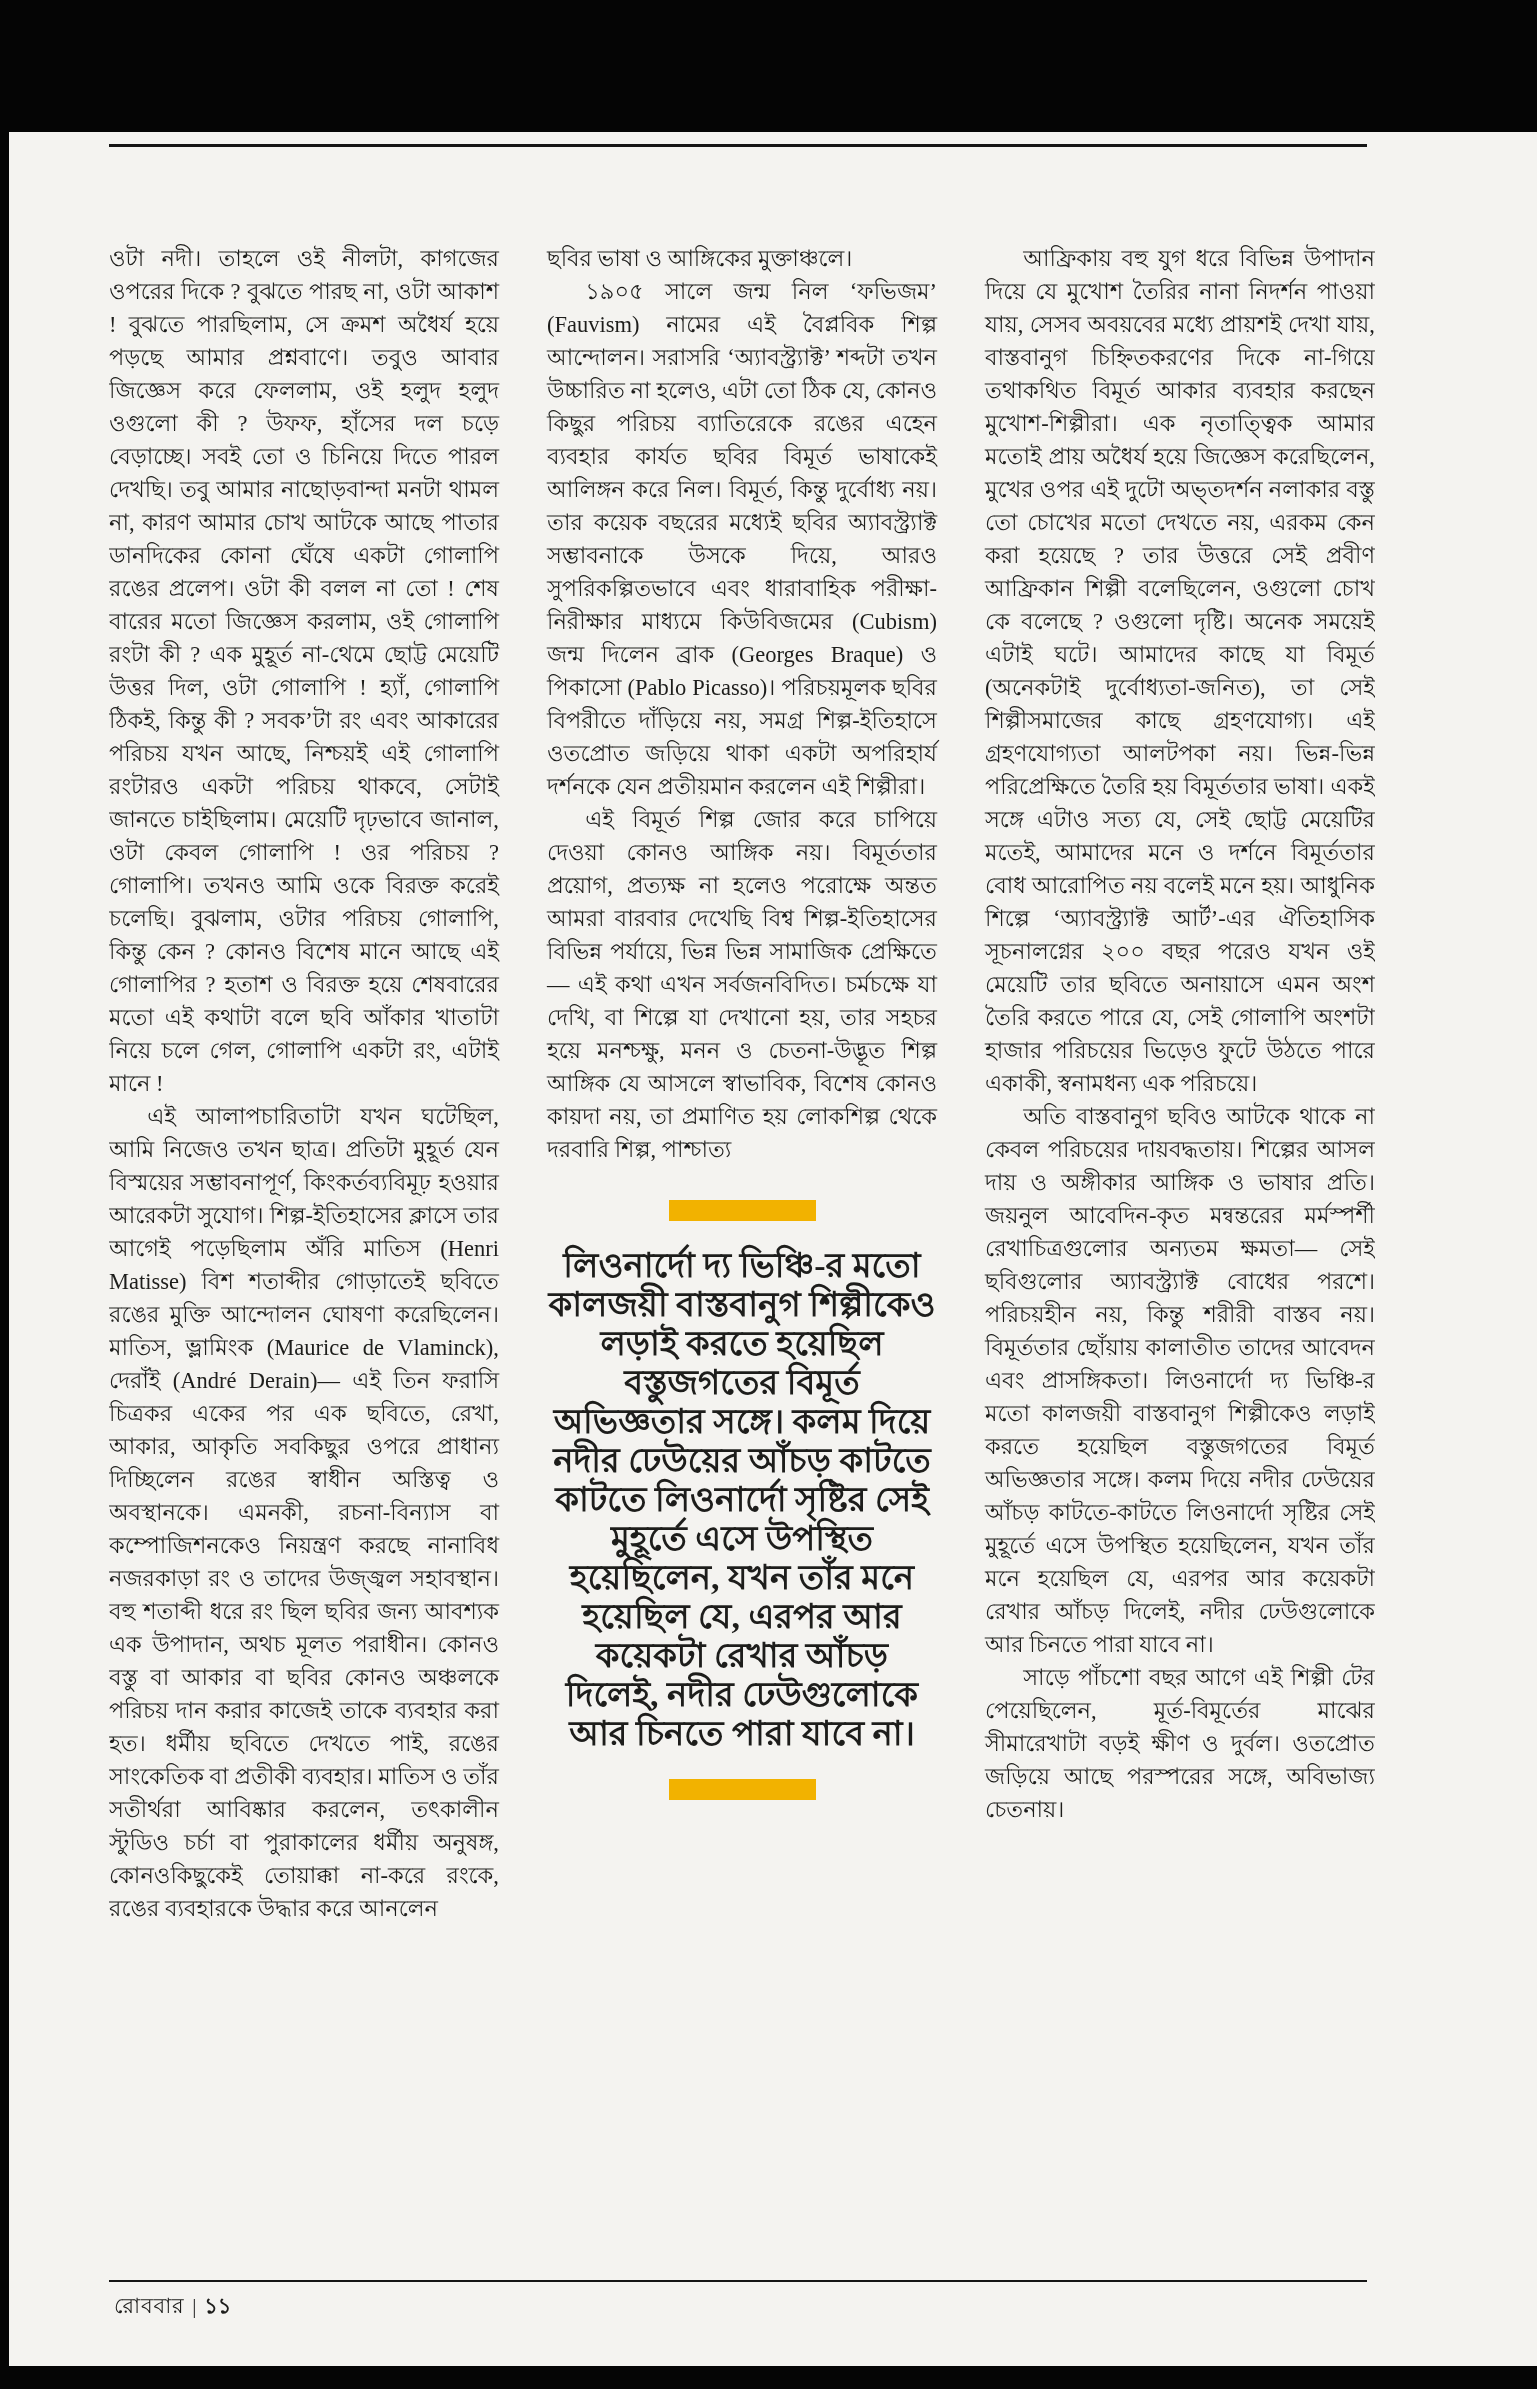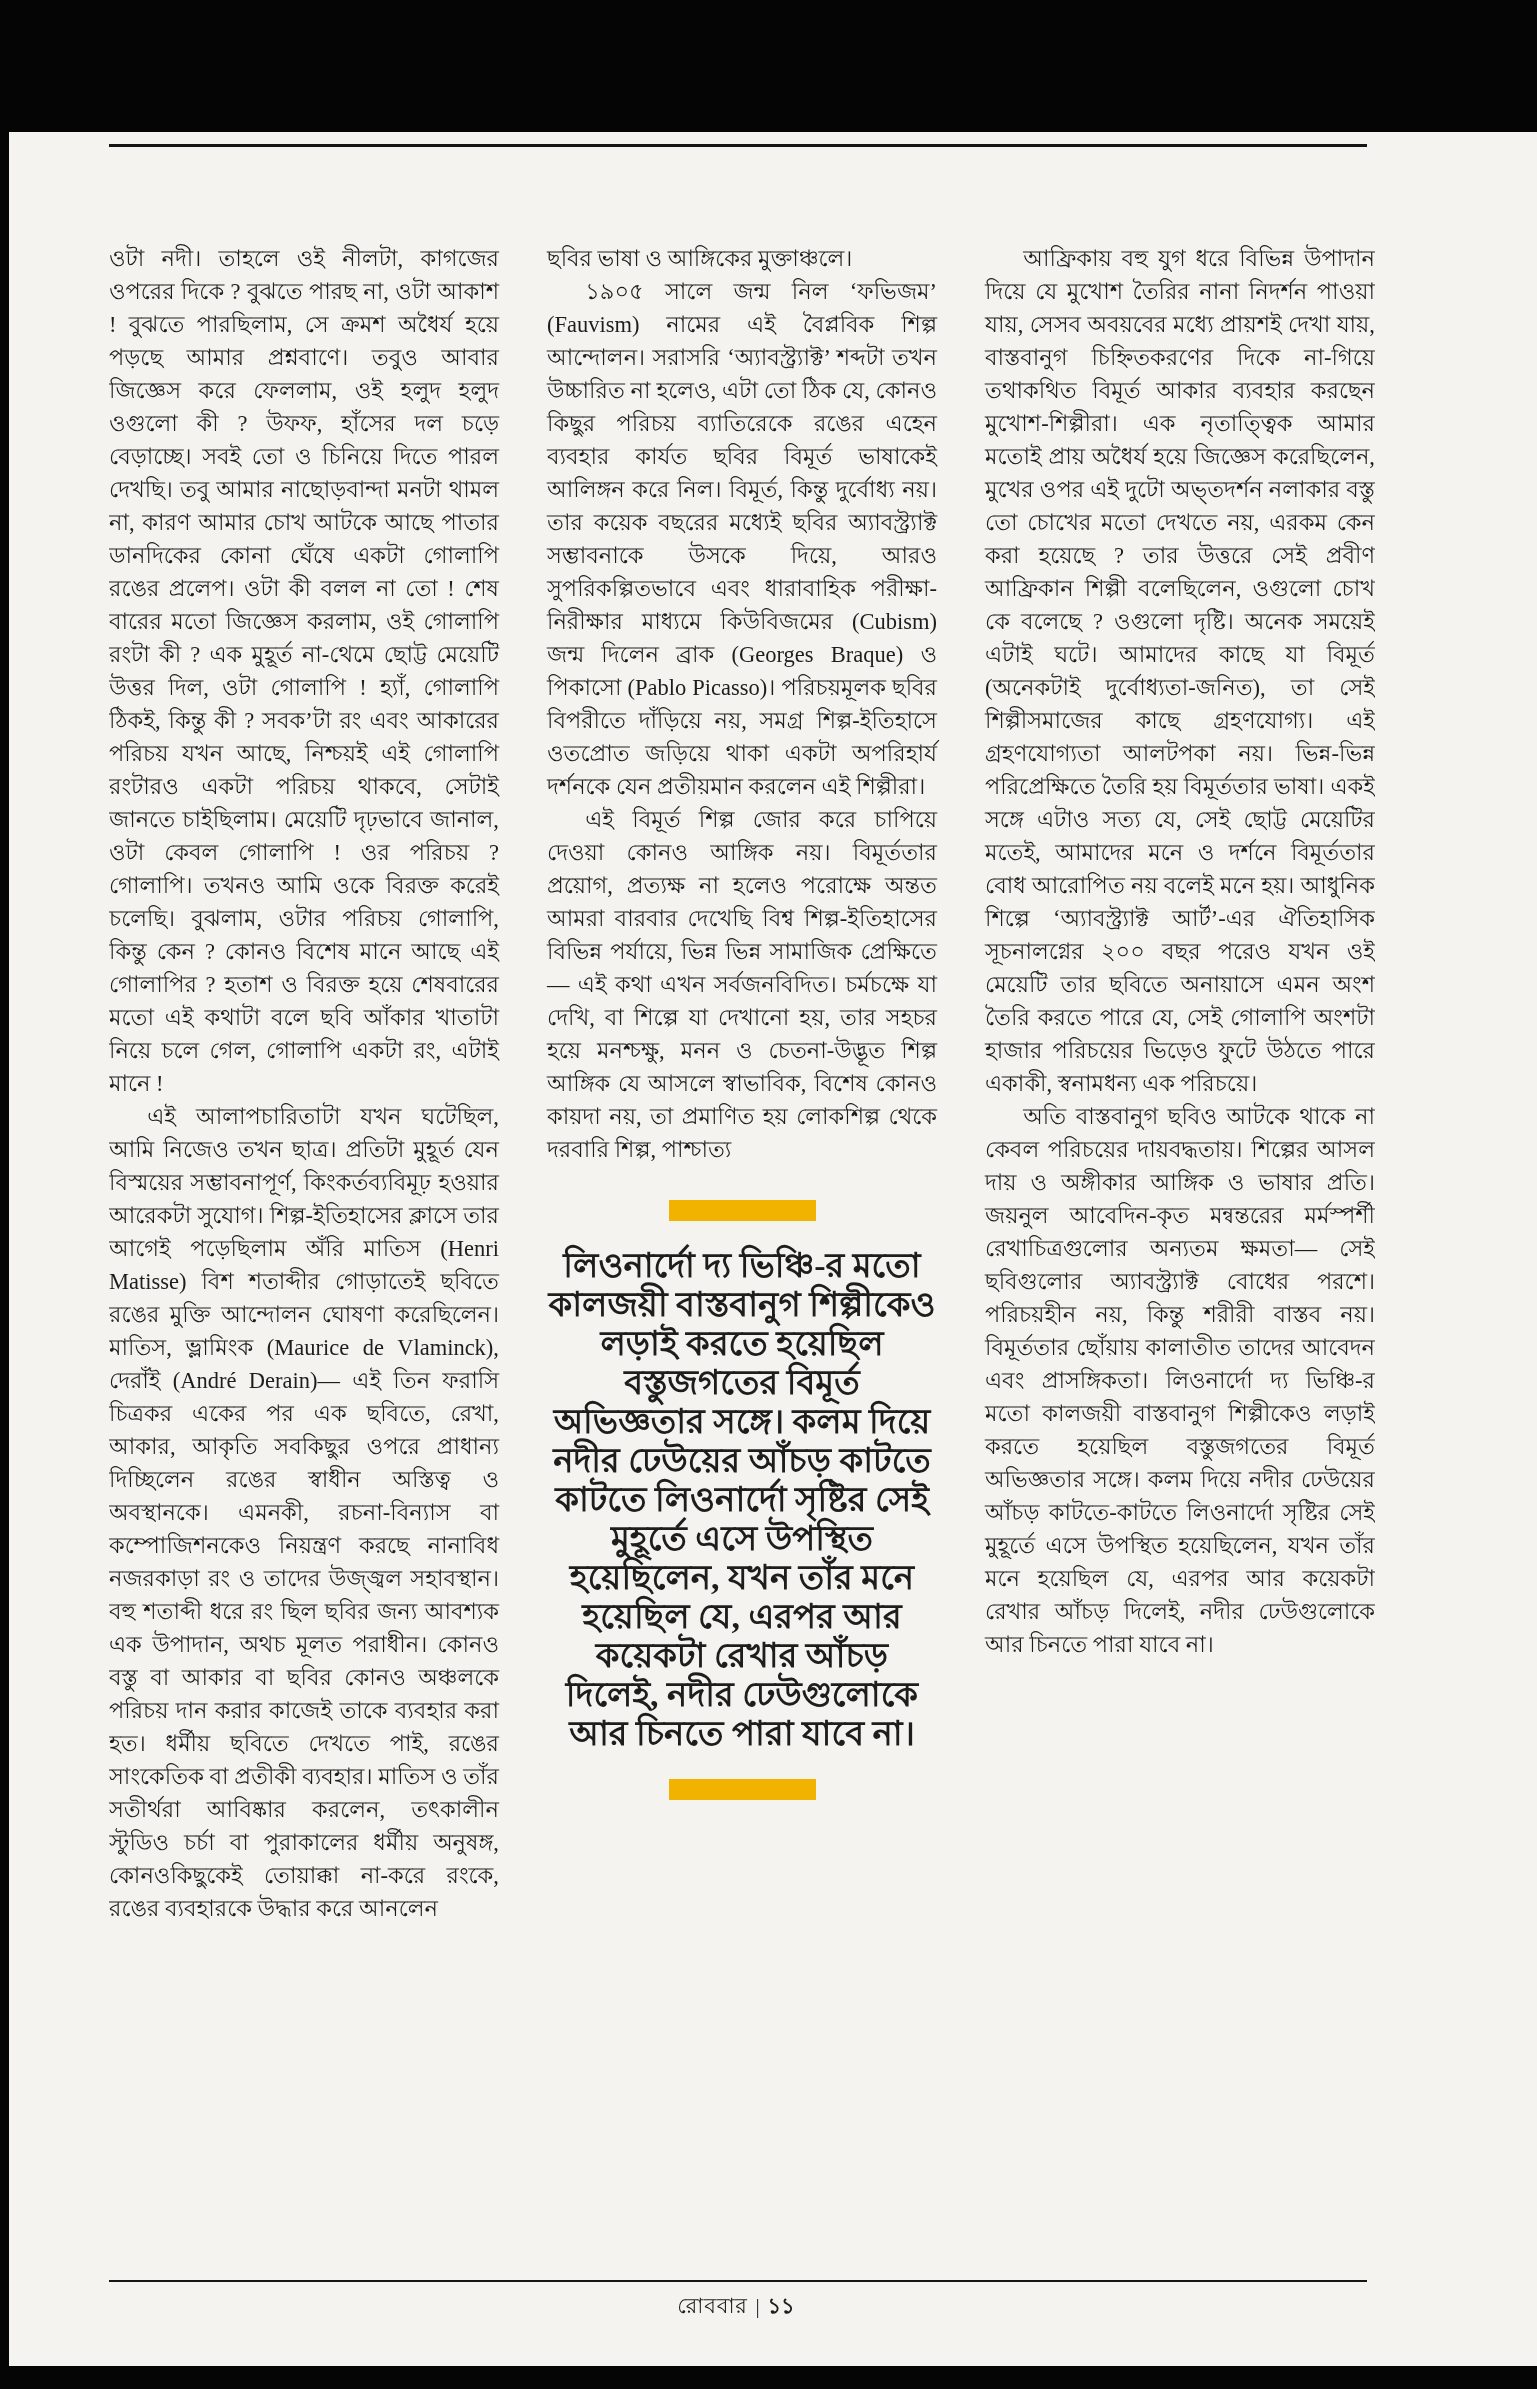--- a/index.html
+++ b/index.html
@@ -38,22 +38,22 @@
     background: var(--color-accent, #f2b200);
   }
   .pq-text {
     font-weight:bold;
     font-size:34px; line-height:39px;
     margin:25px 0 26px 0;
     text-align:center;
   }
 
   .footer {
-    position:absolute; top:2293px; left:107px; width:1258px;
-    text-align:center; font-size:21px; line-height:26px;
+    position:absolute; top:2293px; left:114px; width:1258px;
+    text-align:left; font-size:21px; line-height:26px;
   }
   .footer .mag-name { letter-spacing:0.8px; }
   .footer .sep { margin:0 7.8px; color:#2a2a2a; }
   .footer .page-num { font-weight:bold; }
 </style>
 </head>
 <body>
 
 <div class="page">
 
@@ -78,20 +78,21 @@
       <div class="pull-quote">
         <div class="pq-bar"></div>
         <div class="pq-text">লিওনার্দো দ্য ভিঞ্চি-র মতো কালজয়ী বাস্তবানুগ শিল্পীকেও লড়াই করতে হয়েছিল বস্তুজগতের বিমূর্ত অভিজ্ঞতার সঙ্গে। কলম দিয়ে নদীর ঢেউয়ের আঁচড় কাটতে কাটতে লিওনার্দো সৃষ্টির সেই মুহূর্তে এসে উপস্থিত হয়েছিলেন, যখন তাঁর মনে হয়েছিল যে, এরপর আর কয়েকটা রেখার আঁচড় দিলেই, নদীর ঢেউগুলোকে আর চিনতে পারা যাবে না।</div>
         <div class="pq-bar"></div>
       </div>
     </div>
 
     <div class="col">
       <p class="indent">আফ্রিকায় বহু যুগ ধরে বিভিন্ন উপাদান দিয়ে যে মুখোশ তৈরির নানা নিদর্শন পাওয়া যায়, সেসব অবয়বের মধ্যে প্রায়শই দেখা যায়, বাস্তবানুগ চিহ্নিতকরণের দিকে না-গিয়ে তথাকথিত বিমূর্ত আকার ব্যবহার করছেন মুখোশ-শিল্পীরা। এক নৃতাত্ত্বিক আমার মতোই প্রায় অধৈর্য হয়ে জিজ্ঞেস করেছিলেন, মুখের ওপর এই দুটো অভ্তদর্শন নলাকার বস্তু তো চোখের মতো দেখতে নয়, এরকম কেন করা হয়েছে ? তার উত্তরে সেই প্রবীণ আফ্রিকান শিল্পী বলেছিলেন, ওগুলো চোখ কে বলেছে ? ওগুলো দৃষ্টি। অনেক সময়েই এটাই ঘটে। আমাদের কাছে যা বিমূর্ত (অনেকটাই দুর্বোধ্যতা-জনিত), তা সেই শিল্পীসমাজের কাছে গ্রহণযোগ্য। এই গ্রহণযোগ্যতা আলটপকা নয়। ভিন্ন-ভিন্ন পরিপ্রেক্ষিতে তৈরি হয় বিমূর্ততার ভাষা। একই সঙ্গে এটাও সত্য যে, সেই ছোট্ট মেয়েটির মতেই, আমাদের মনে ও দর্শনে বিমূর্ততার বোধ আরোপিত নয় বলেই মনে হয়। আধুনিক শিল্পে ‘অ্যাবস্ট্র্যাক্ট আর্ট’-এর ঐতিহাসিক সূচনালগ্নের ২০০ বছর পরেও যখন ওই মেয়েটি তার ছবিতে অনায়াসে এমন অংশ তৈরি করতে পারে যে, সেই গোলাপি অংশটা হাজার পরিচয়ের ভিড়েও ফুটে উঠতে পারে একাকী, স্বনামধন্য এক পরিচয়ে।</p>
       <p class="indent">অতি বাস্তবানুগ ছবিও আটকে থাকে না কেবল পরিচয়ের দায়বদ্ধতায়। শিল্পের আসল দায় ও অঙ্গীকার আঙ্গিক ও ভাষার প্রতি। জয়নুল আবেদিন-কৃত মন্বন্তরের মর্মস্পর্শী রেখাচিত্রগুলোর অন্যতম ক্ষমতা— সেই ছবিগুলোর অ্যাবস্ট্র্যাক্ট বোধের পরশে। পরিচয়হীন নয়, কিন্তু শরীরী বাস্তব নয়। বিমূর্ততার ছোঁয়ায় কালাতীত তাদের আবেদন এবং প্রাসঙ্গিকতা। লিওনার্দো দ্য ভিঞ্চি-র মতো কালজয়ী বাস্তবানুগ শিল্পীকেও লড়াই করতে হয়েছিল বস্তুজগতের বিমূর্ত অভিজ্ঞতার সঙ্গে। কলম দিয়ে নদীর ঢেউয়ের আঁচড় কাটতে-কাটতে লিওনার্দো সৃষ্টির সেই মুহূর্তে এসে উপস্থিত হয়েছিলেন, যখন তাঁর মনে হয়েছিল যে, এরপর আর কয়েকটা রেখার আঁচড় দিলেই, নদীর ঢেউগুলোকে আর চিনতে পারা যাবে না।</p>
+      <p class="indent">সাড়ে পাঁচশো বছর আগে এই শিল্পী টের পেয়েছিলেন, মূর্ত-বিমূর্তের মাঝের সীমারেখাটা বড়ই ক্ষীণ ও দুর্বল। ওতপ্রোত জড়িয়ে আছে পরস্পরের সঙ্গে, অবিভাজ্য চেতনায়।</p>
     </div>
 
   </div>
 
   <div class="rule-foot"></div>
 
   <div class="footer">
     <span class="mag-name">রোববার</span><span class="sep">|</span><span class="page-num">১১</span>
   </div>
 

